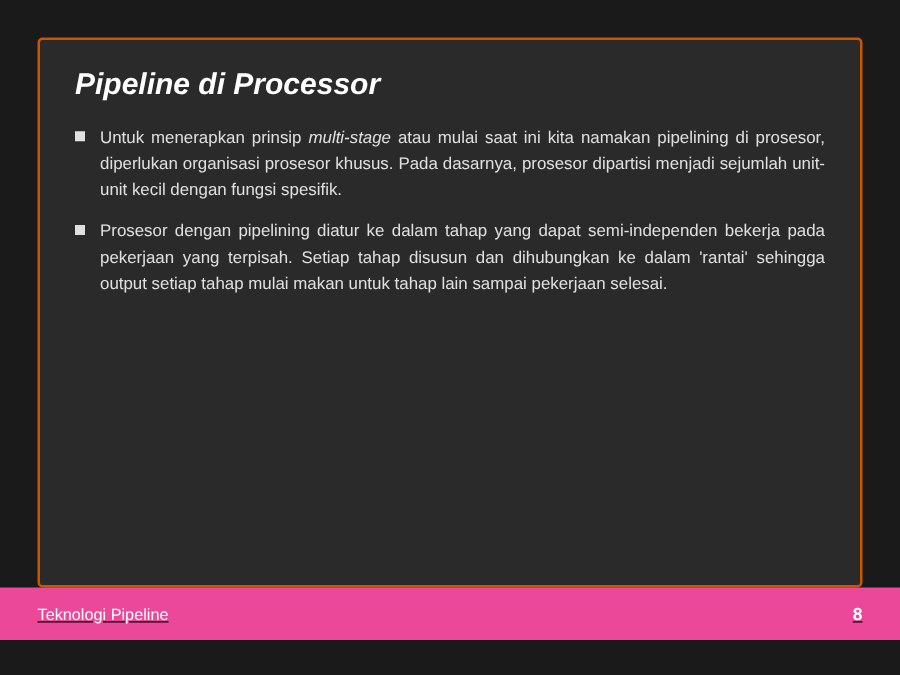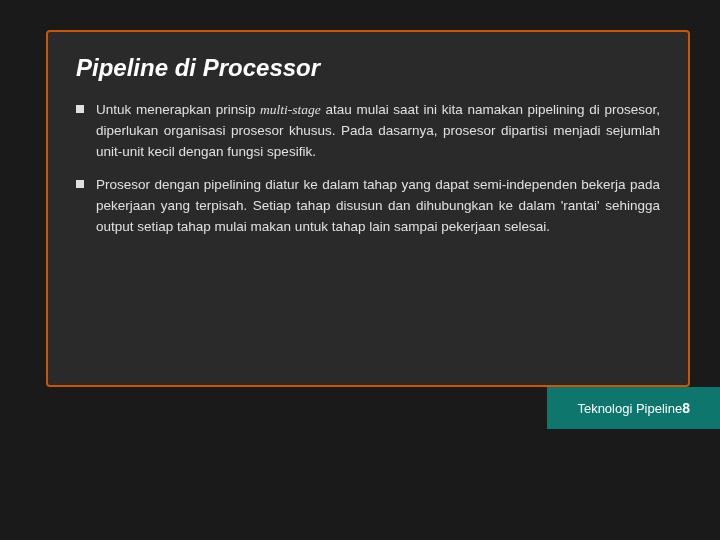--- a/index.html
+++ b/index.html
@@ -11,26 +11,25 @@
     body {
       width: 720px;
       height: 540px;
       background-color: #1a1a1a;
       font-family: Arial, sans-serif;
       overflow: hidden;
     }
 
     .slide-container {
       width: 720px;
-      height: 429px;
+      height: 512px;
       background-color: #1a1a1a;
       display: flex;
       flex-direction: column;
-      padding: 30px 30px 0 46px;
-      align-items: flex-end;
+      padding: 30px 30px 0 30px;
     }
 
     .content-box {
       background-color: #2a2a2a;
       border: 2px solid #cc5500;
       border-radius: 4px;
       padding: 22px 28px 22px 28px;
       flex: 1;
       margin-bottom: 0;
     }
@@ -71,32 +70,32 @@
       margin-right: 12px;
       flex-shrink: 0;
     }
 
     .bullet-text {
       flex: 1;
     }
 
     .italic-text {
       font-style: italic;
-      font-family: Liberation Serif, serif;
     }
 
     .footer-bar {
       height: 42px;
-      background-color: #0f766e;
+      background-color: #ec4899;
       margin: 0 -30px;
       display: flex;
       align-items: center;
       justify-content: space-between;
       padding: 0 30px;
       flex-shrink: 0;
+      text-decoration: underline;
     }
 
     .footer-label {
       color: #ffffff;
       font-size: 13px;
       font-weight: normal;
     }
 
     .footer-page {
       color: #ffffff;

